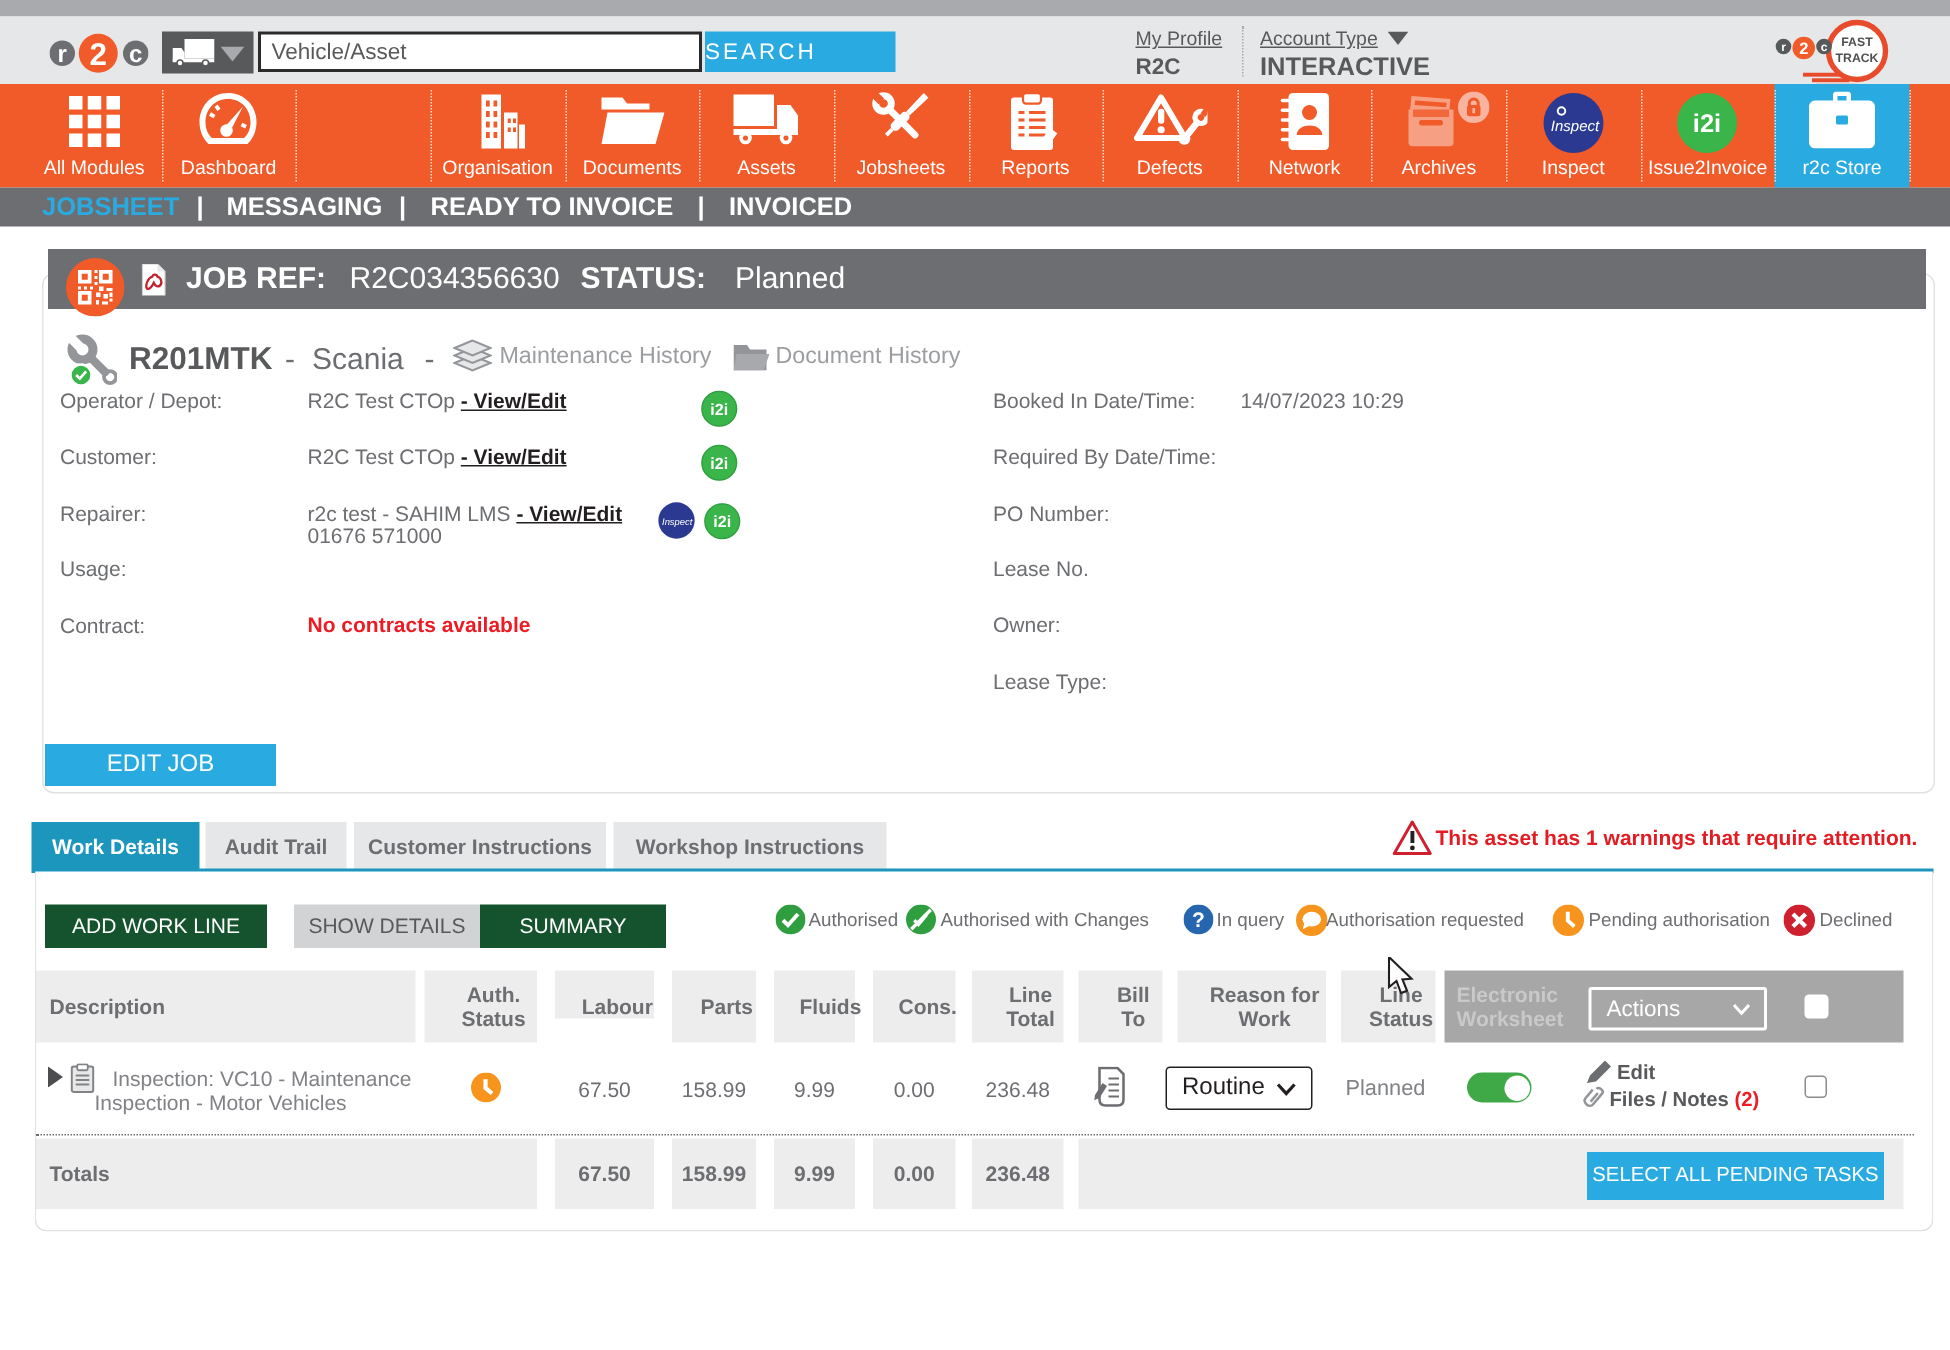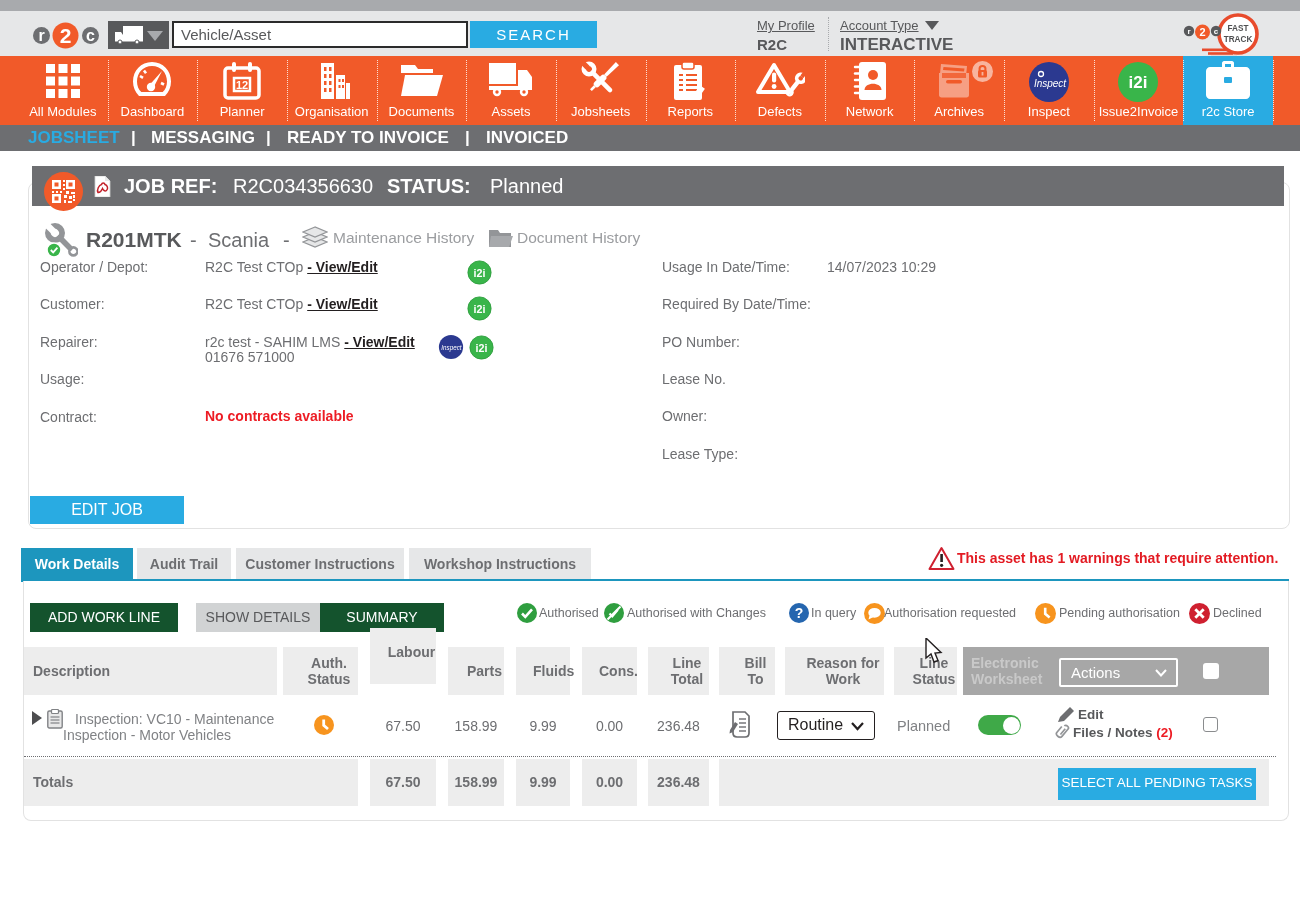--- a/index.html
+++ b/index.html
@@ -9,21 +9,21 @@
 
 
 #strip { left:0; top:0; width:1300px; height:11px; background:#a8aaad; }
 #hdr { left:0; top:11px; width:1300px; height:45px; background:#e6e7e8; }
 #nav { left:0; top:56px; width:1300px; height:69px; background:#f15a29; }
 #menubar { left:0; top:125px; width:1300px; height:26px; background:#6d6e71; }
 
 
 #truckbox { left:108px; top:21px; width:61px; height:28px; background:#58595b; }
 #searchinp { left:172px; top:21px; width:296px; height:27px; background:#fff; border:2px solid #2b2b2b; color:#58595b; font-size:15px; line-height:23px; padding-left:7px; }
-#searchbtn { left:470px; top:21px; width:127px; height:27px; background:#29abe2; color:#fff; font-size:15px; letter-spacing:2px; text-align:center; line-height:27px; }
+#searchbtn { left:470px; top:21px; width:127px; height:27px; background:#29abe2; color:#fff; font-size:15px; letter-spacing:2px; text-align:left; line-height:27px; }
 .hlink { color:#58595b; font-size:13px; text-decoration:underline;text-align:right; }
 #iconbox { left:1008px; top:17px; width:135px; height:35px; background:#58595b; }
 .dotsep { border-left:1px dotted #a8aaad; height:34px; top:17px; }
 
 
 .navitem { position:absolute; top:0; height:69px; text-align:center; color:#fff; }
 .navlab { position:absolute; width:100%; top:48px; font-size:13px; color:#fff; text-align:center; white-space:nowrap; }
 .navdiv { position:absolute; top:4px; height:61px; border-left:1px dotted rgba(255,255,255,0.8); }
 .nicon { position:absolute; top:5px; left:50%; transform:translateX(-50%); }
 
@@ -127,30 +127,20 @@
           <g stroke="#fff" stroke-width="2.6">
             <line x1="9" y1="15" x2="12" y2="16.8"></line>
             <line x1="13" y1="9.5" x2="15" y2="12.2"></line>
             <line x1="30" y1="22" x2="33" y2="23.5"></line>
           </g>
           <path d="M18.5 24 L31 10 L22.5 26.5 Z" fill="#fff"></path>
           <circle cx="20" cy="26" r="4.2" fill="#fff"></circle>
         </svg>
       <div class="navlab">Dashboard</div>
       </div>
-    <div class="navitem" style="left:197.3px;width:89.6px">
-      <svg class="nicon" width="40" height="40" viewBox="0 0 40 40">
-          <rect x="3" y="7" width="34" height="30" rx="3" fill="none" stroke="#fff" stroke-width="3.5"></rect>
-          <rect x="10" y="1" width="4" height="10" rx="2" fill="#fff"></rect>
-          <rect x="26" y="1" width="4" height="10" rx="2" fill="#fff"></rect>
-          <rect x="12" y="17" width="16" height="13" fill="none" stroke="#fff" stroke-width="2.5"></rect>
-          <text x="20" y="28" font-size="11" font-weight="bold" fill="#fff" text-anchor="middle" font-family="Liberation Sans">12</text>
-        </svg>
-      <div class="navlab">Planner</div>
-      </div>
     <div class="navitem" style="left:286.9px;width:89.6px">
       <svg class="nicon" width="38" height="40" viewBox="0 0 38 40">
           <g fill="#fff">
             <rect x="8" y="2" width="13" height="36"></rect>
             <rect x="23" y="14" width="9" height="24"></rect>
             <rect x="33" y="22" width="4" height="16"></rect>
             <g fill="#f15a29">
               <rect x="11" y="6" width="2.5" height="4"></rect>
               <rect x="16" y="6" width="2.5" height="4"></rect>
               <rect x="11" y="13" width="2.5" height="4"></rect>
@@ -402,21 +392,21 @@
     </svg>
   <svg class="abs" style="left:438px;top:334px" width="26" height="26" viewBox="0 0 29 29">
       <circle cx="14.5" cy="14.5" r="13.5" fill="#2b3990"></circle>
       <text x="15" y="18" font-size="7" fill="#fff" text-anchor="middle" font-family="Liberation Sans" font-style="italic">Inspect</text>
     </svg>
   <svg class="abs" style="left:469px;top:335px" width="25" height="25" viewBox="0 0 28 28">
       <circle cx="14" cy="14" r="13" fill="#39b54a" stroke="#2f9e3f" stroke-width="1"></circle>
       <text x="14" y="18.5" font-size="12" font-weight="bold" fill="#fff" text-anchor="middle" font-family="Liberation Sans">i2i</text>
     </svg>
 
-  <div class="lab" style="left:662px;top:259px">Usage In Date/Time:</div>
+  <div class="lab" style="left:662px;top:259px">Booked In Date/Time:</div>
   <div class="val" style="left:827px;top:259px">14/07/2023 10:29</div>
   <div class="lab" style="left:662px;top:296px">Required By Date/Time:</div>
   <div class="lab" style="left:662px;top:334px">PO Number:</div>
   <div class="lab" style="left:662px;top:371px">Lease No.</div>
   <div class="lab" style="left:662px;top:408px">Owner:</div>
   <div class="lab" style="left:662px;top:446px">Lease Type:</div>
   <div class="abs" id="editjob">EDIT JOB</div>
 
   <div class="tab tabactive" style="left:21px;width:112px;line-height:33px">Work Details</div>
   <div class="tab" style="left:137px;width:94px;line-height:33px">Audit Trail</div>
@@ -468,21 +458,21 @@
         <circle cx="10.5" cy="10.5" r="10.5" fill="#cf2030"></circle>
         <path d="M6.3 6.3 L14.7 14.7 M14.7 6.3 L6.3 14.7" stroke="#fff" stroke-width="2.8"></path>
       </svg>
     <span class="leg" style="left:698px">Declined</span>
   </div>
 
   <div class="cell hcell" style="left:24px;top:647px;width:253px;height:48px">
       <span style="position:absolute;left:9px;top:16px">Description</span>
     </div>
   <div class="cell hcell" style="left:283px;top:647px;width:75px;height:48px;padding-top:8px">Auth.<br>Status</div>
-  <div class="cell hcell" style="left:370px;top:628px;width:66px;height:56px;line-height:48px">Labour</div>
+  <div class="cell hcell" style="left:370px;top:647px;width:66px;height:32px;line-height:48px">Labour</div>
   <div class="cell hcell" style="left:448px;top:647px;width:56px;height:48px;line-height:48px">Parts</div>
   <div class="cell hcell" style="left:516px;top:647px;width:54px;height:48px;line-height:48px">Fluids</div>
   <div class="cell hcell" style="left:582px;top:647px;width:55px;height:48px;line-height:48px">Cons.</div>
   <div class="cell hcell" style="left:648px;top:647px;width:61px;height:48px;padding-top:8px">Line<br>Total</div>
   <div class="cell hcell" style="left:719px;top:647px;width:56px;height:48px;padding-top:8px">Bill<br>To</div>
   <div class="cell hcell" style="left:785px;top:647px;width:99px;height:48px;padding-top:8px">Reason for<br>Work</div>
   <div class="cell hcell" style="left:894px;top:647px;width:63px;height:48px;padding-top:8px">Line<br>Status</div>
   <div class="cell" style="left:963px;top:647px;width:306px;height:48px;background:#a7a7a7">
     <div style="position:absolute;left:8px;top:8px;font-size:14px;font-weight:bold;color:#c9c9c9">Electronic<br>Worksheet</div>
     <div style="position:absolute;left:96px;top:11px;width:119px;height:29px;border:2px solid #fff;border-radius:2px;color:#fff;font-size:15px;line-height:25px;padding-left:10px">Actions

